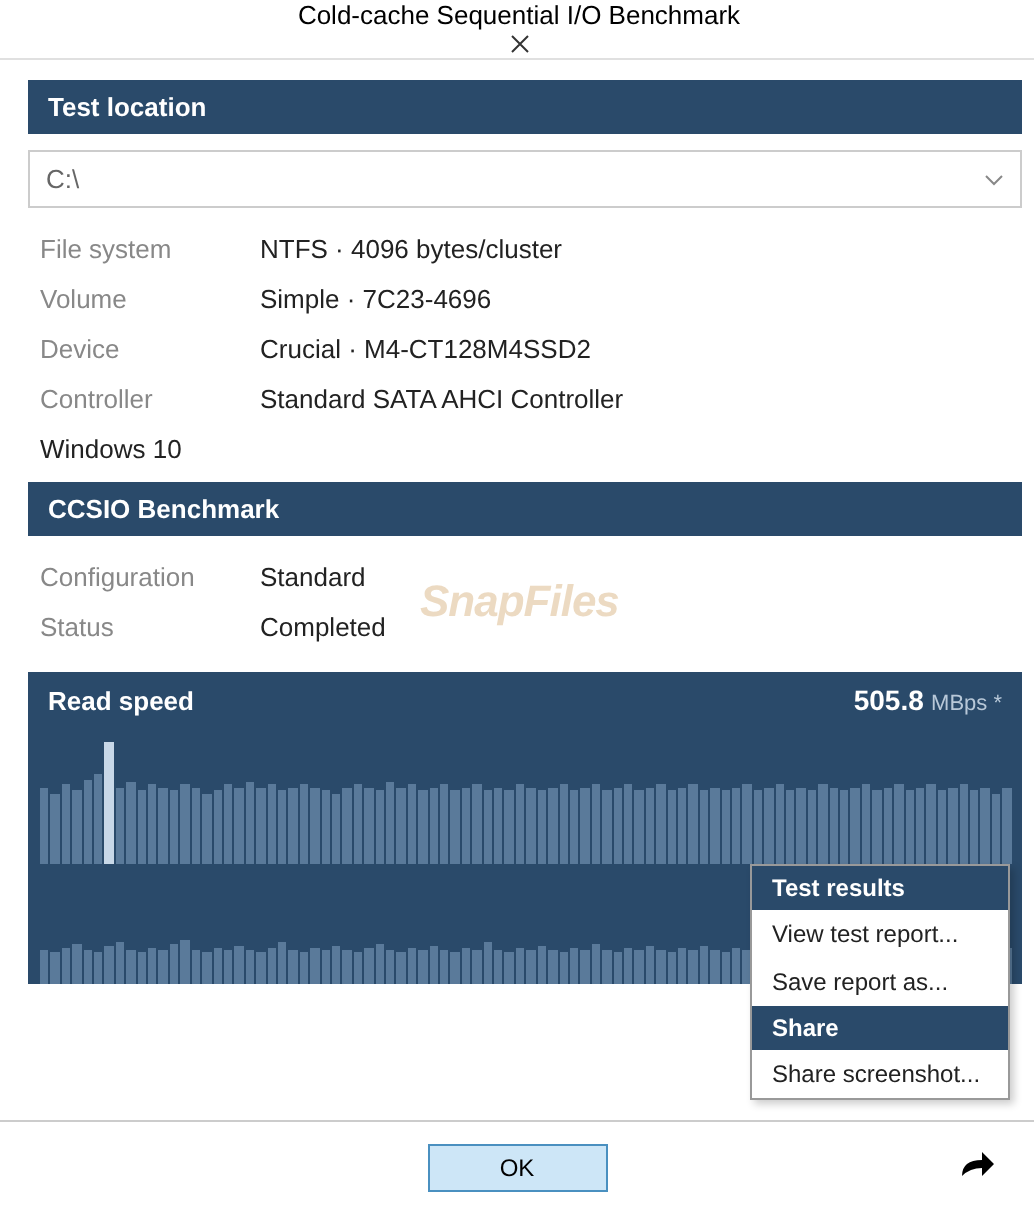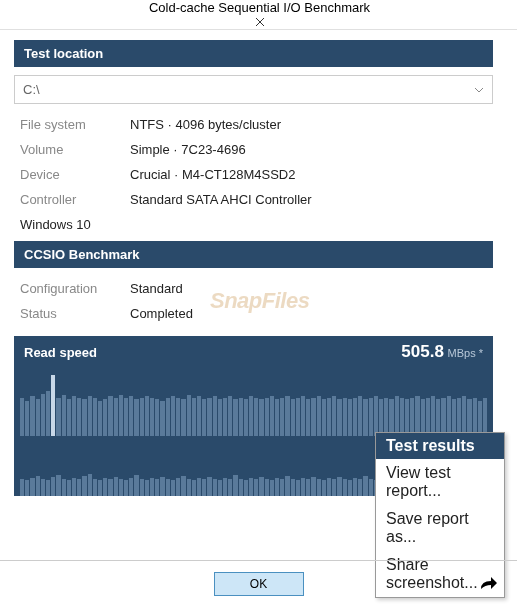--- a/index.html
+++ b/index.html
@@ -15,21 +15,21 @@
     .titlebar {
       display: flex;
       align-items: center;
       justify-content: space-between;
       height: 30px;
       padding: 0 8px 0 10px;
       border-bottom: 1px solid #e0e0e0;
       flex-direction: column;
     }
     .close-btn { width: 24px; height: 24px; display:flex; align-items:center; justify-content:center; cursor:pointer; }
-    .content { padding: 10px 24px 0 14px; }
+    .content { padding: 10px 6px 0 14px; }
     .section-header {
       background: #2a4a6a;
       color: #fff;
       font-weight: 600;
       padding: 6px 10px;
       font-size: 13px;
     }
     .dropdown {
       border: 1px solid #ccc;
       padding: 6px 8px;
@@ -49,21 +49,21 @@
       color: #fff;
       padding: 6px 10px;
       font-size: 13px;
       font-weight: 600;
       display: flex;
       justify-content: space-between;
       align-items: baseline;
       margin-top: 6px;
     }
     .speed-value { font-weight: normal; }
-    .speed-num { font-size: 17px; font-weight: 600; }
+    .speed-num { font-size: 14px; font-weight: 600; }
     .speed-unit { font-size: 11px; color: #b8c8d8; }
     .chart {
       background: #2a4a6a;
       height: 68px;
       padding: 4px 6px 0 6px;
       display: flex;
       align-items: flex-end;
       gap: 1px;
       overflow: hidden;
     }
@@ -108,21 +108,21 @@
       cursor: pointer;
     }
     .context-menu {
       position: absolute;
       right: 12px;
       top: 432px;
       width: 130px;
       background: #fff;
       border: 1px solid #999;
       box-shadow: 2px 2px 4px rgba(0,0,0,0.2);
-      font-size: 16px;
+      font-size: 12px;
     }
     .menu-header {
       background: #2a4a6a;
       color: #fff;
       font-weight: 600;
       padding: 4px 10px;
     }
     .menu-item {
       padding: 5px 10px;
       cursor: pointer;
@@ -378,20 +378,21 @@
     </div>
 
 </div>
 
 <div class="watermark">SnapFiles</div>
 
 <div class="context-menu">
   <div class="menu-header">Test results</div>
   <div class="menu-item">View test report...</div>
   <div class="menu-item">Save report as...</div>
+  <div class="menu-header">Share</div>
   <div class="menu-item">Share screenshot...</div>
 </div>
 
 <div class="bottom-bar">
   <button class="ok-btn">OK</button>
   <div class="share-btn">
     <svg width="20" height="16" viewBox="0 0 20 16">
         <path d="M2 14 Q2 6 12 6 L12 2 L18 8 L12 14 L12 10 Q6 10 2 14 Z" fill="#000"></path>
       </svg>
   </div>

